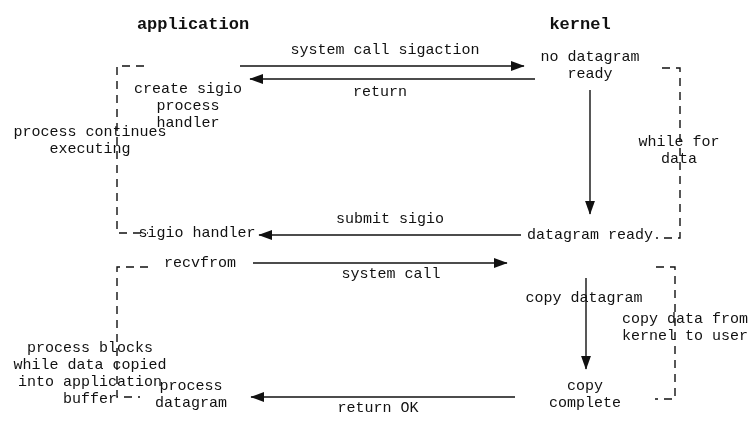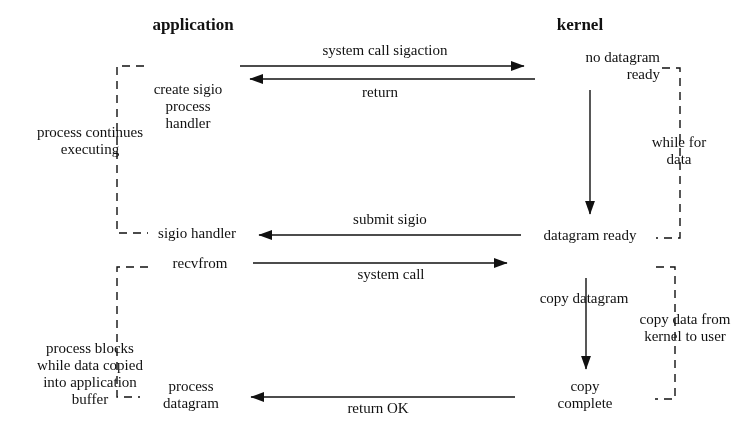--- a/index.html
+++ b/index.html
@@ -1,20 +1,20 @@
 <!DOCTYPE html>
 <html><head>
 <meta charset="utf-8">
 <style>
   html,body{margin:0;padding:0;background:#ffffff;}
   #stage{
     position:relative;
     width:756px;height:430px;
     background:#ffffff;
-    font-family:Liberation Serif, serif;
+    font-family:Liberation Mono, monospace;
     overflow:hidden;
   }
   #wires{position:absolute;left:0;top:0;width:756px;height:430px;}
   .lbl{
     position:absolute;
     text-align:center;
     white-space:pre-line;
     font-size:15px;
     line-height:17px;
     color:#111111;
@@ -61,21 +61,21 @@
 executing</div>
   <div class="lbl" style="left:137px;top:225px;width:120px;">sigio handler</div>
   <div class="lbl" style="left:150px;top:255px;width:100px;">recvfrom</div>
   <div class="lbl" style="left:5px;top:302px;width:170px;margin-top:38px;">process blocks
 while data copied
 into application
 buffer</div>
   <div class="lbl" style="left:141px;top:378px;width:100px;">process
 datagram</div>
 
-  <div class="lbl" style="left:520px;top:49px;width:140px;text-align:right;">no datagram
+  <div class="lbl" style="left:520px;top:49px;width:140px;">no datagram
 ready</div>
   <div class="lbl" style="left:629px;top:134px;width:100px;">while for
 data</div>
   <div class="lbl" style="left:520px;top:227px;width:140px;">datagram ready</div>
   <div class="lbl" style="left:514px;top:262px;width:140px;margin-top:28px;">copy datagram</div>
   <div class="lbl" style="left:610px;top:311px;width:150px;">copy data from
 kernel to user</div>
   <div class="lbl" style="left:535px;top:378px;width:100px;">copy
 complete</div>
 

